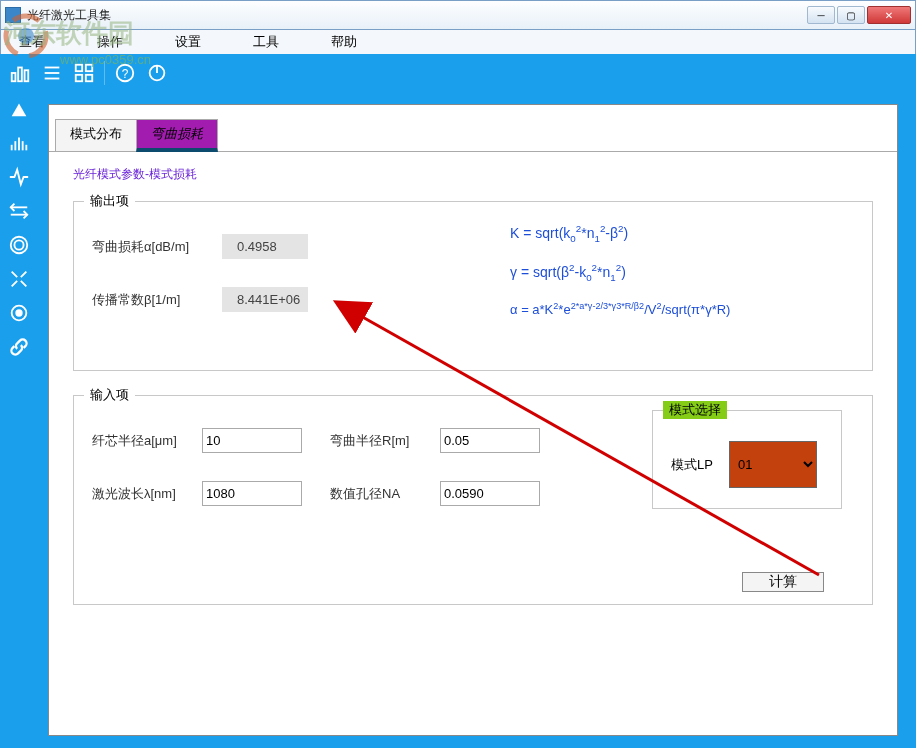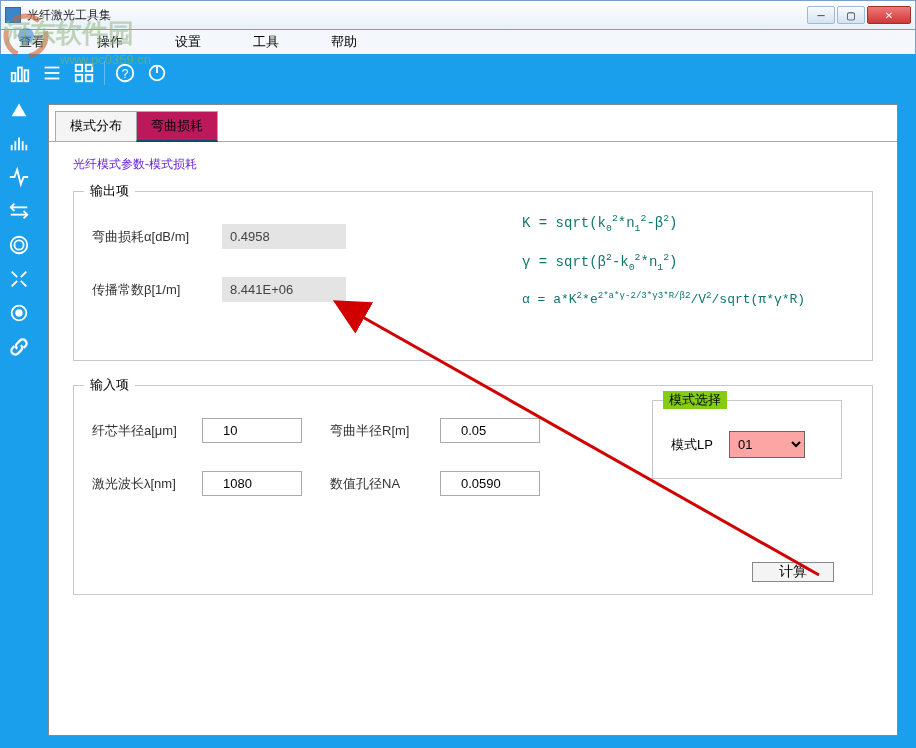--- a/index.html
+++ b/index.html
@@ -21,49 +21,49 @@
     .tool-sep { width: 1px; height: 24px; background: rgba(255,255,255,0.3); margin: 0 2px; }
     
     .workspace { display: flex; height: calc(100% - 92px); background: #1a9fec; }
     .sidebar { width: 38px; background: #1a9fec; display: flex; flex-direction: column; padding-top: 2px; gap: 4px; align-items: center; }
     .side-icon { width: 30px; height: 30px; color: #fff; display: flex; align-items: center; justify-content: center; cursor: pointer; }
     .side-icon svg { width: 22px; height: 22px; }
     
     .content { flex: 1; background: #1a9fec; padding: 12px 18px 12px 10px; }
     .panel { background: #fff; border: 1px solid #888; height: 100%; padding: 0; position: relative; }
     
-    .tabs { display: flex; margin-top: 6px; margin-left: 6px; }
+    .tabs { display: flex; margin-top: 14px; margin-left: 6px; }
     .tab { padding: 5px 14px; border: 1px solid #aaa; border-bottom: none; background: #f4f4f4; font-size: 13px; cursor: pointer; margin-right: -1px; position: relative; }
-    .tab.active { background: #be185d; z-index: 2; border-bottom: 2px solid #0c4a6e; margin-bottom: -1px; }
+    .tab.active { background: #a21caf; z-index: 2; border-bottom: 4px solid #0c4a6e; margin-bottom: -1px; font-style: italic; }
     .tab-line { border-top: 1px solid #aaa; margin: 0; }
     
     .form-body { padding: 14px 24px; }
     .section-title { color: #6d28d9; font-size: 12px; margin-bottom: 18px; }
     
     .groupbox { border: 1px solid #c8c8c8; margin-bottom: 24px; padding: 32px 18px 24px 18px; position: relative; }
     .groupbox-title { position: absolute; top: -10px; left: 10px; background: #fff; padding: 0 6px; font-size: 13px; }
     
     .row { display: flex; align-items: center; margin-bottom: 28px; }
     .row:last-child { margin-bottom: 0; }
     .lbl { width: 130px; font-size: 13px; color: #333; }
-    .readout { width: 124px; background: #e4e4e4; padding: 5px 8px; font-size: 13px; color: #444; }
-    .inp { width: 100px; border: 1px solid #aaa; padding: 4px 20px; font-size: 13px; background: #fff; }
-    
-    .formulas { position: absolute; left: 448px; top: 12px; font-size: 14px; font-family: Liberation Mono, monospace; color: #0f766e; line-height: 2.8; }
+    .readout { width: 86px; background: #e4e4e4; padding: 5px 15px; font-size: 13px; color: #444; }
+    .inp { width: 100px; border: 1px solid #aaa; padding: 4px 3px; font-size: 13px; background: #fff; }
+    
+    .formulas { position: absolute; left: 436px; top: 12px; font-size: 14px; font-family: Liberation Sans, sans-serif; color: #1d4ed8; line-height: 2.8; }
     
     .input-grid .row { gap: 28px; }
     .col-pair { display: flex; align-items: center; }
     .col-pair .lbl { width: 110px; }
     
     .mode-box { position: absolute; right: 30px; top: 14px; border: 1px solid #c8c8c8; padding: 30px 18px 20px 18px; width: 190px; }
     .mode-box-title { position: absolute; top: -10px; left: 10px; background: #84cc16; padding: 0 6px; font-size: 13px; }
     .mode-row { display: flex; align-items: center; gap: 16px; }
-    .sel { width: 76px; border: 1px solid #666; padding: 4px 4px; font-size: 13px; background: #fca5a5; }
-    
-    .calc-btn { position: absolute; right: 38px; bottom: 12px; padding: 0 26px; border: 1px solid #888; background: #f4f4f4; font-size: 14px; cursor: pointer; }
+    .sel { width: 88px; border: 1px solid #666; padding: 14px 4px; font-size: 13px; background: #c2410c; }
+    
+    .calc-btn { position: absolute; right: 48px; bottom: 12px; padding: 0 26px; border: 1px solid #888; background: #f4f4f4; font-size: 14px; cursor: pointer; }
     
     .watermark { position: absolute; top: 16px; left: 4px; font-size: 26px; font-weight: bold; color: rgba(150,180,130,0.55); pointer-events: none; z-index: 100; font-family: "SimHei", sans-serif; }
     .watermark-url { position: absolute; top: 52px; left: 60px; font-size: 13px; color: rgba(120,180,100,0.7); pointer-events: none; z-index: 100; }
     .wm-logo { position: absolute; top: 12px; left: 2px; width: 48px; height: 48px; z-index: 99; opacity: 0.6; }
     
     .arrow-overlay { position: absolute; pointer-events: none; z-index: 50; }
     
     sup { font-size: 0.7em; }
     sub { font-size: 0.7em; }
   </style>

